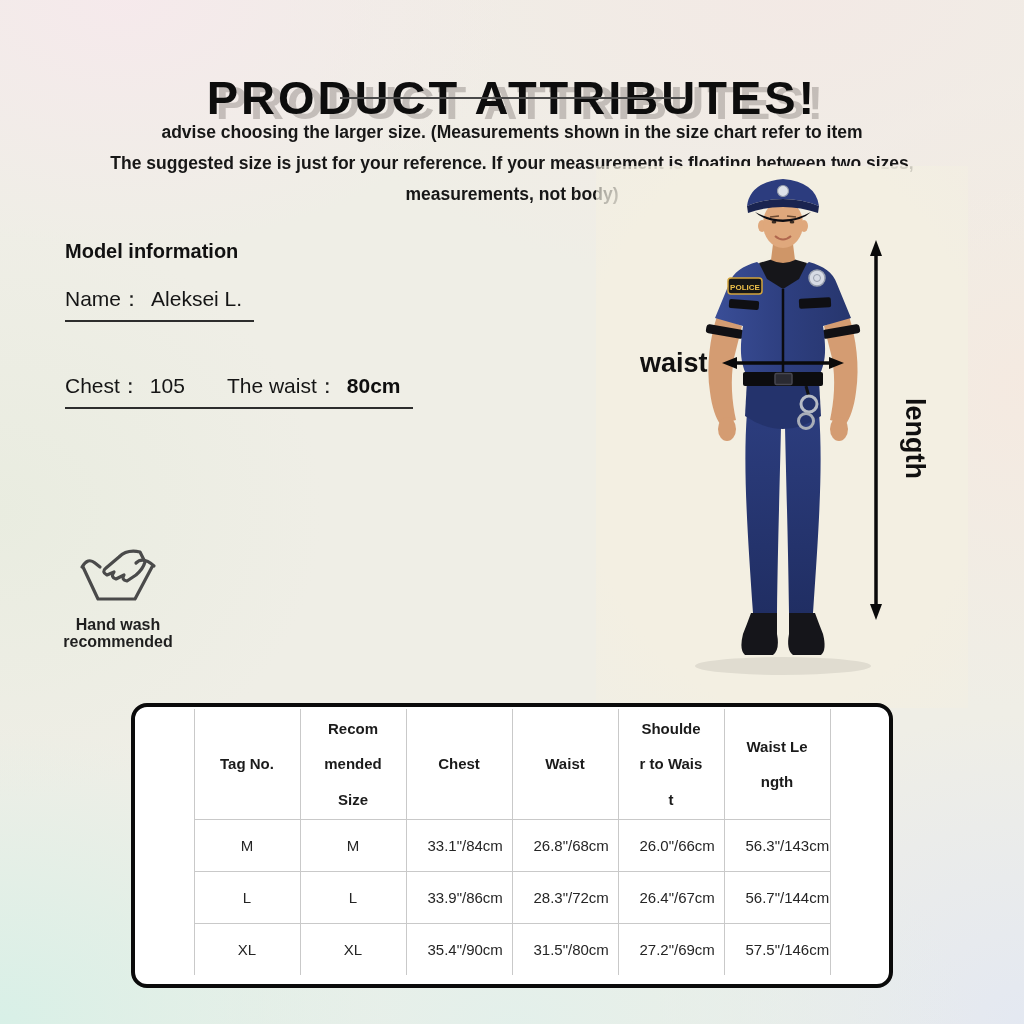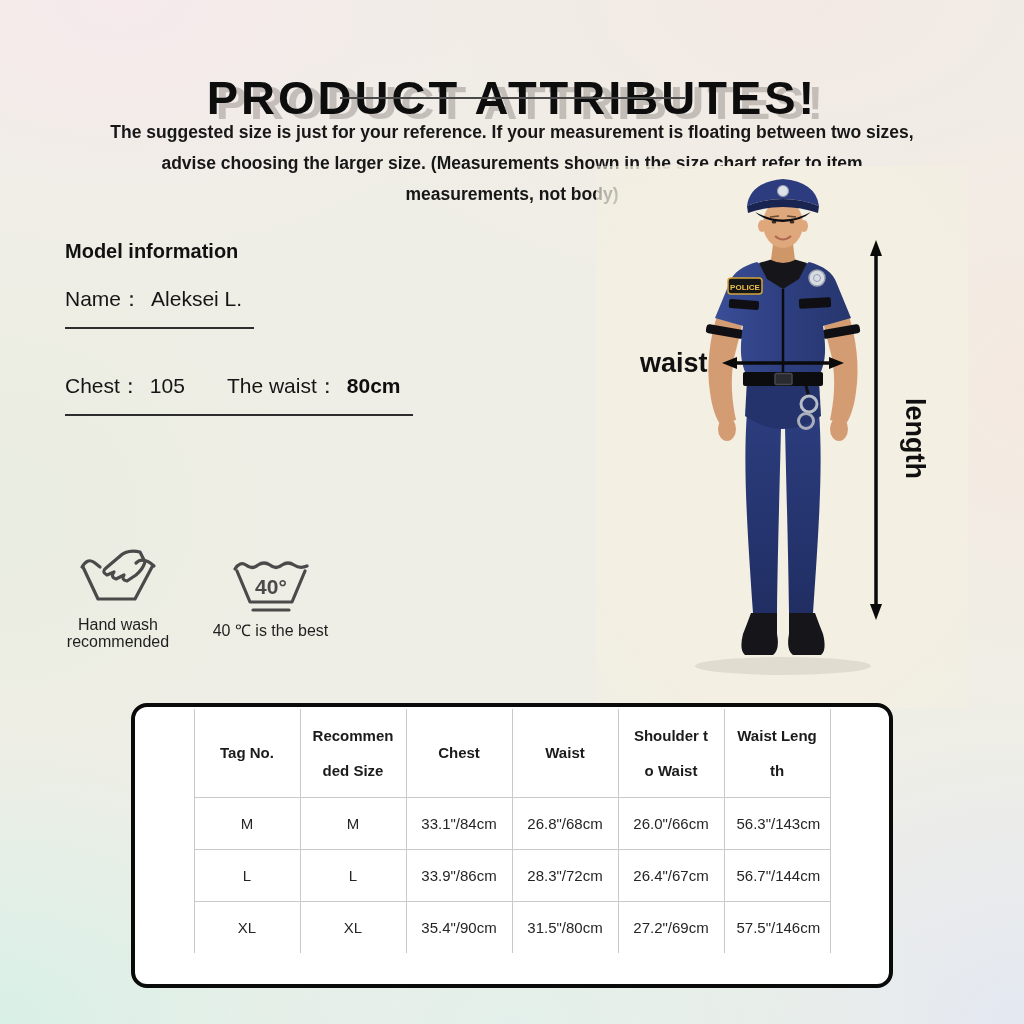--- a/index.html
+++ b/index.html
@@ -23,59 +23,59 @@
     color:#0d0d0d; text-shadow:9px 5px 0 rgba(140,133,128,0.45);margin-top:36px;
   }
   .title-underline{position:absolute; top:97px; left:340px; width:345px; height:2px; background:#4a4a4a;}
   
   .notice{position:absolute; top:117px; left:52px; width:920px; text-align:center;
     font-size:17.5px; font-weight:bold; line-height:31px; color:#171717;}
   .notice div{white-space:nowrap;}
   
   .mi{position:absolute; left:65px;}
   .mi-heading{top:240px; font-size:20px; font-weight:bold; color:#111;}
-  .mi-line{display:inline-block; border-bottom:2px solid #2d2d2d; padding:0 12px 12px 0; line-height:28px; white-space:nowrap;}
+  .mi-line{display:inline-block; border-bottom:2px solid #2d2d2d; padding:0 12px 5px 0; line-height:28px; white-space:nowrap;}
   .mi-name{top:285px;} .mi-height{top:329px;} .mi-chest{top:372px;} .mi-hip{top:417px;}
   .mi-label,.mi-value{font-size:21px; color:#151515;}
   .mi-colon{font-size:21px; margin-right:9px;}
   .mi-value-bold{font-size:21px; font-weight:bold; color:#0e0e0e;}
   .mi-gap{display:inline-block; width:42px;} .mi-gap-sm{display:inline-block; width:16px;}
   
   .photo{position:absolute; left:596px; top:166px; width:372px; height:542px;
     background:radial-gradient(92% 86% at 50% 48%, #f3efe2 60%, rgba(243,239,226,0) 100%);text-align:right;}
   .photo svg{display:block;}
   
   .care-group{position:absolute; text-align:center; color:#1f1f1f;}
   .care-icon{display:block; margin:0 auto;}
-  .care-label{font-size:16px; font-weight:normal; line-height:17px; margin-top:6px; white-space:nowrap;}
+  .care-label{font-size:16px; font-weight:bold; line-height:17px; margin-top:6px; white-space:nowrap;}
   .cg1{left:60px;  top:546px; width:116px;}
   .cg2{left:193px; top:552px; width:155px;}
   .cg3{left:350px; top:556px; width:170px;}
   
   .size-box{position:absolute; left:131px; top:703px; width:762px; height:285px;
     background:#ffffff; border:4px solid #0a0a0a; border-radius:16px; box-sizing:border-box;}
   table.size-table{border-collapse:collapse; table-layout:fixed; width:636px; margin:2px auto 0 auto;}
   .size-table td{border:1px solid #c9c9c9; text-align:center; vertical-align:middle;
-    font-size:15px; color:#252525; padding:2px 12px; overflow:hidden;}
+    font-size:15px; color:#252525; padding:2px 21px; overflow:hidden;}
   .size-table tr.hdr td{font-weight:bold; color:#1b1b1b; height:84px; line-height:2.35; word-break:break-all;}
   .size-table tr.row td{height:47px;}
   .size-table tr:first-child td{border-top:none;}
   .size-table tr:last-child td{border-bottom:none;}
 </style>
 </head>
 <body>
 
 <div class="stage">
 
   <div class="title">PRODUCT ATTRIBUTES!</div>
   <div class="title-underline"></div>
 
   <div class="notice">
+    <div>advise choosing the larger size. (Measurements shown in the size chart refer to item</div>
     <div>The suggested size is just for your reference. If your measurement is floating between two sizes,</div>
-    <div>advise choosing the larger size. (Measurements shown in the size chart refer to item</div>
     <div>measurements, not body)</div>
   </div>
 
   <div class="mi mi-heading">Model information</div>
 
   <div class="mi mi-name" style="top:285px;">
     <span class="mi-line">
       <span class="mi-label">Name</span><span class="mi-colon">：</span><span class="mi-value">Aleksei L.</span>
     </span>
   </div>
@@ -172,31 +172,20 @@
         <path d="M58 17 Q65 10 76 20"></path>
         <path d="M62 6 q-13 -3 -21 5 l-13 11 q-5 4 1 7 l7 -3 q-4 5 2 7 l8 -4 q-3 5 3 6 l9 -6 q7 -6 9 -13 z"></path>
       </g>
     </svg>
     <div class="care-label">
       <div>Hand wash</div>
       <div>recommended</div>
     </div>
   </div>
 
-  <div class="care-group cg2">
-    <svg class="care-icon" width="82" height="64" viewBox="0 0 82 64">
-      <g fill="none" stroke="#4a4a4a" stroke-width="3.2" stroke-linecap="round" stroke-linejoin="round">
-        <path d="M7 19 L20 50 L62 50 L75 19"></path>
-        <path d="M5 17 Q10 9 16 13 Q22 18 28 13 Q34 9 40 13 Q46 18 52 13 Q58 9 64 13 Q70 17 77 14"></path>
-        <line x1="23" y1="58" x2="59" y2="58"></line>
-      </g>
-      <text x="41" y="42" text-anchor="middle" font-size="21" font-weight="bold" fill="#4a4a4a" font-family="Liberation Sans, sans-serif">40°</text>
-    </svg>
-    <div class="care-label">40 ℃ is the best</div>
-  </div>
 
 
   <div class="size-box">
     <table class="size-table">
       <colgroup>
         <col style="width:106px">
           <col style="width:106px">
           <col style="width:106px">
         <col style="width:106px">
           <col style="width:106px">

